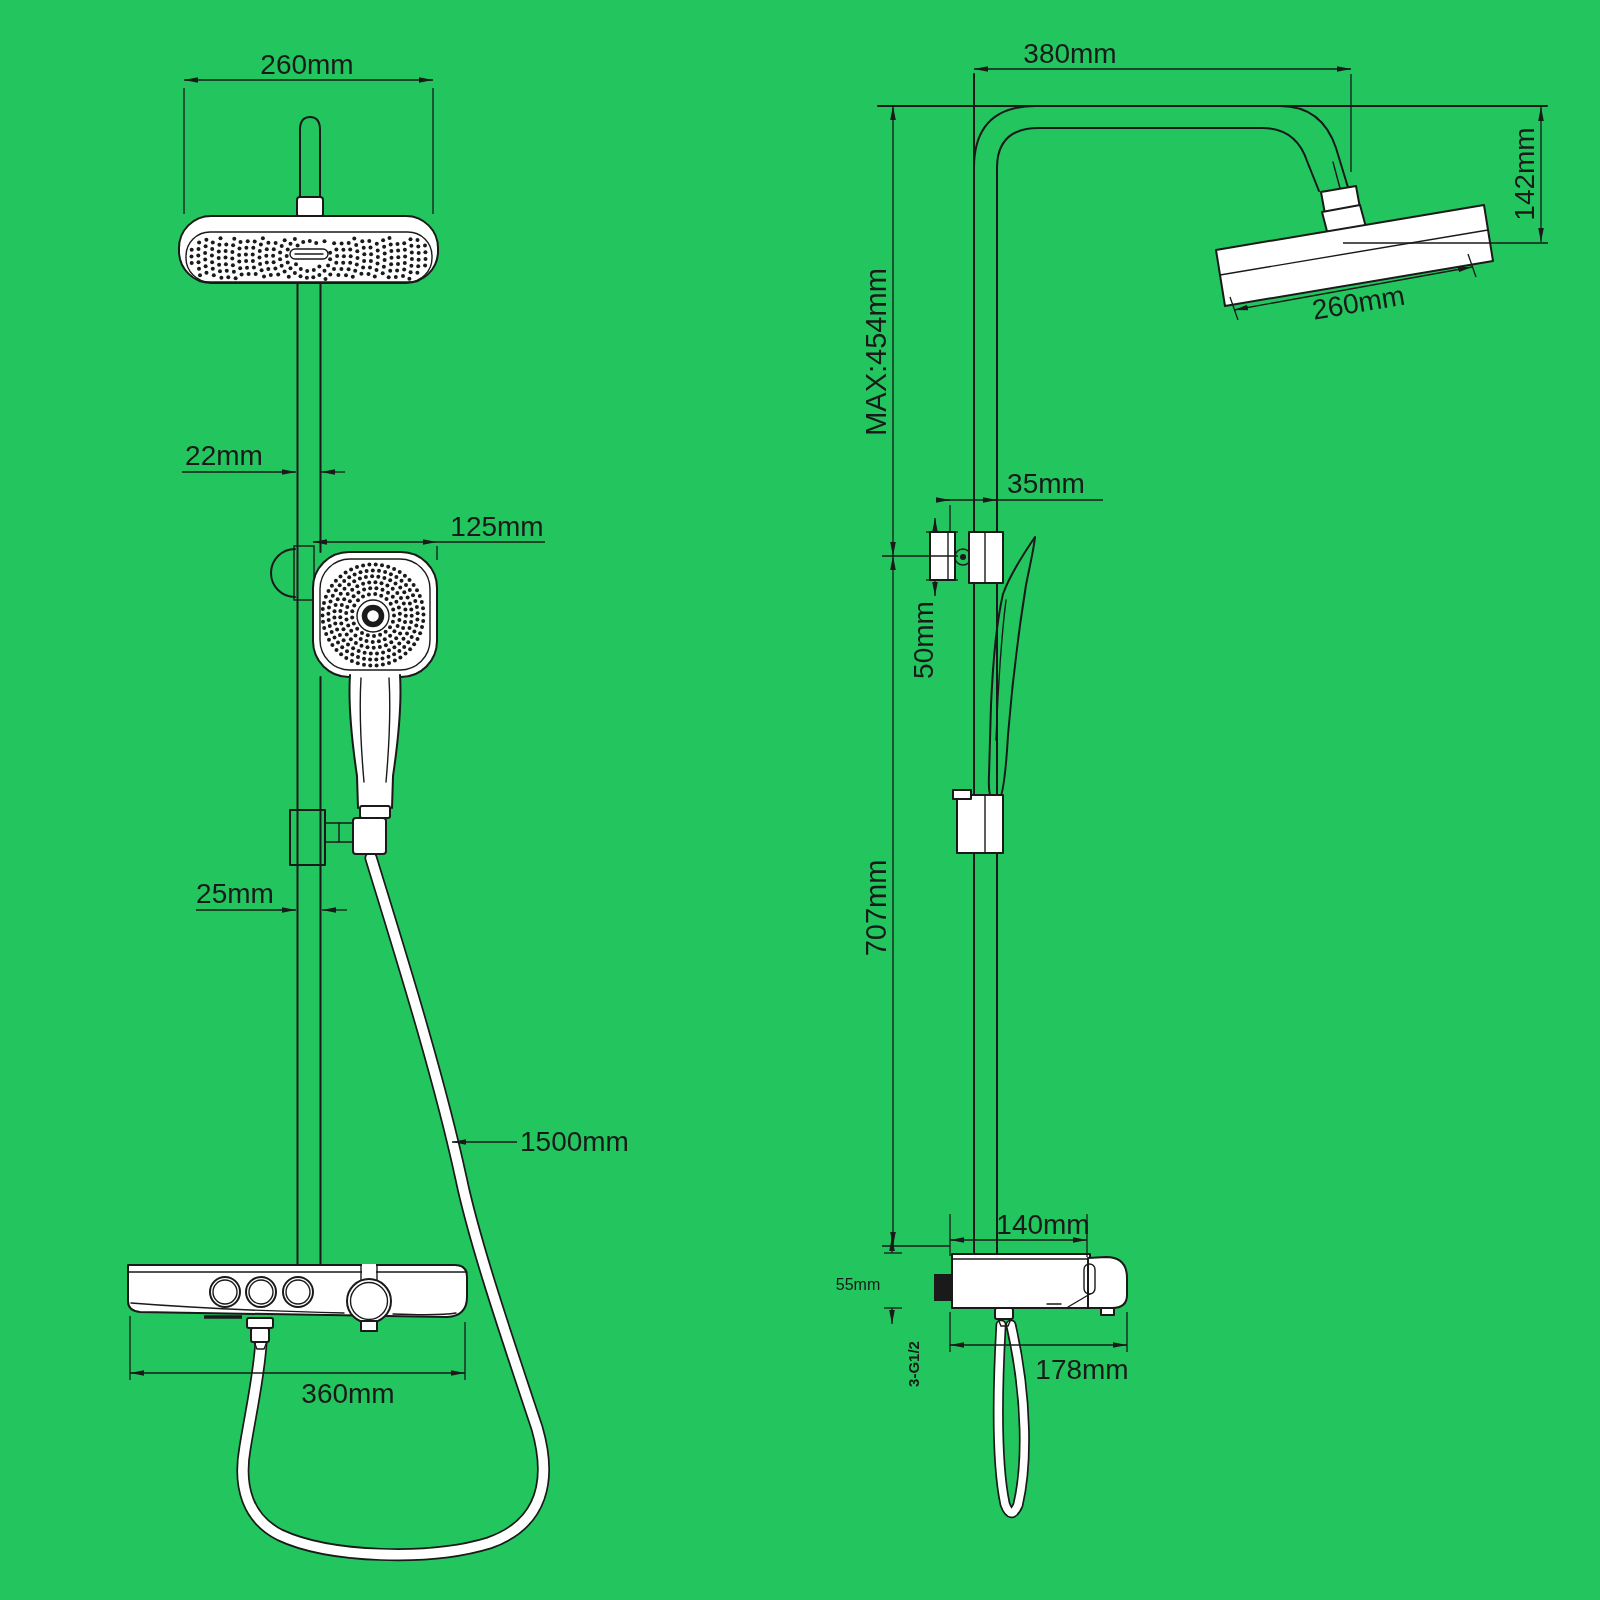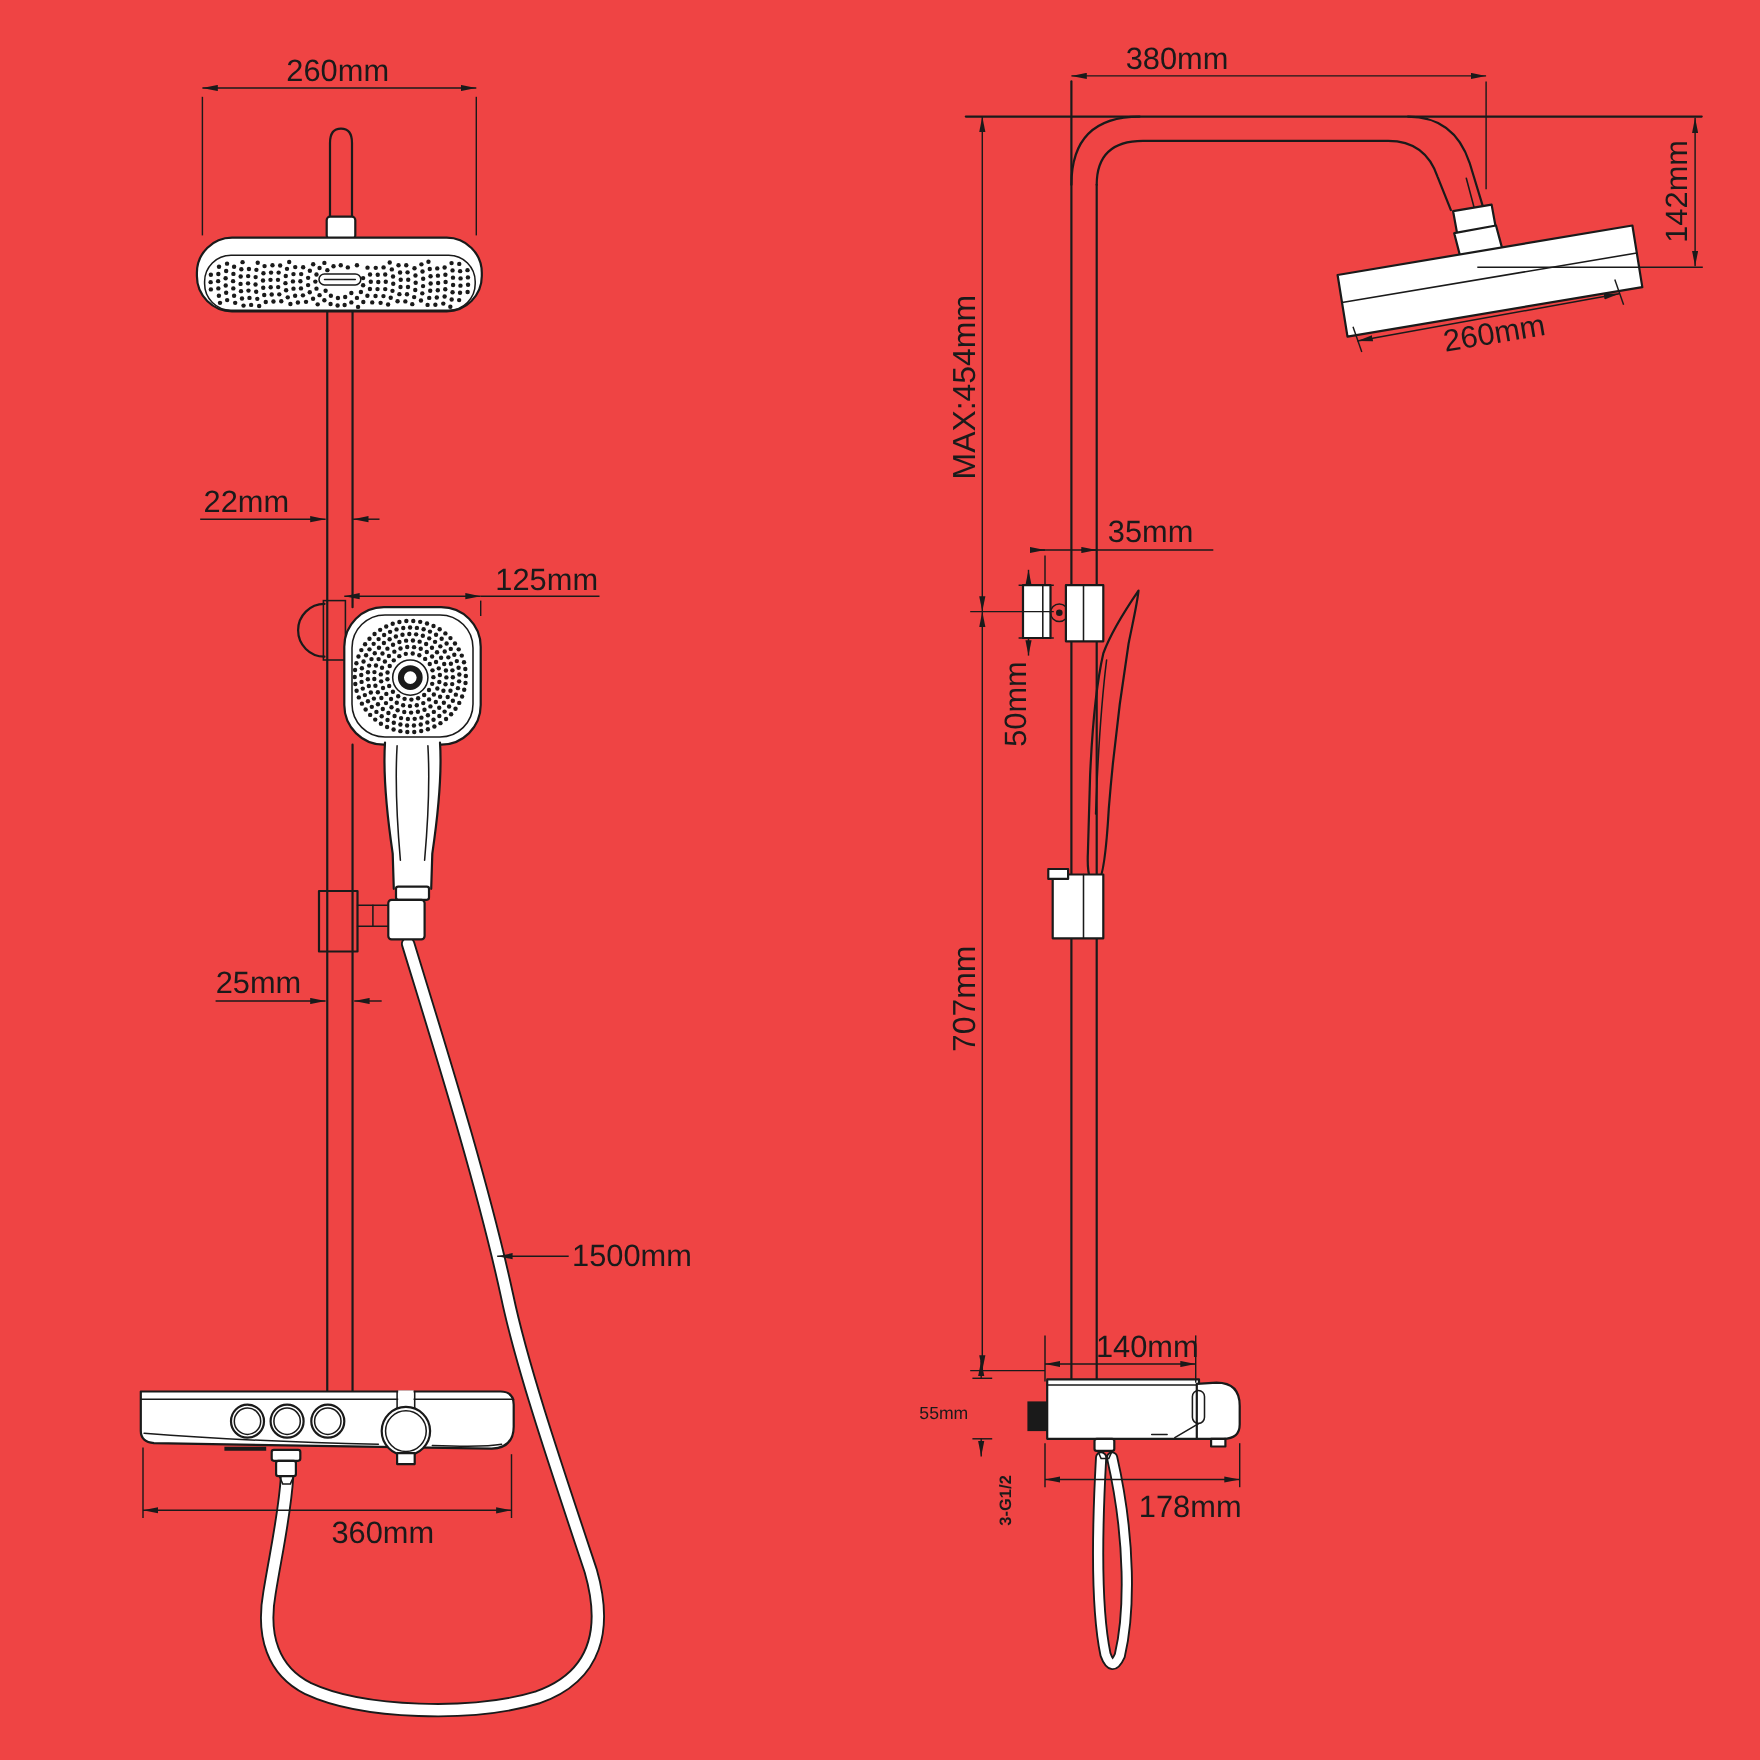--- a/index.html
+++ b/index.html
@@ -1,16 +1,16 @@
 <!DOCTYPE html>
 <html><head>
 <meta charset="utf-8">
 <style>
   html,body{margin:0;padding:0;background:#fff;}
-  .canvas{position:relative;width:1600px;height:1600px;background:#ef4444;overflow:hidden;
+  .canvas{position:relative;width:1600px;height:1600px;background:#22c55e;overflow:hidden;
           font-family:"Liberation Sans", sans-serif;}
   svg{position:absolute;left:0;top:0;}
   .ln  {stroke:#1a1a1a;stroke-width:2;fill:none;stroke-linecap:round;stroke-linejoin:round;}
   .lnf {stroke:#1a1a1a;stroke-width:2;fill:#fff;stroke-linejoin:round;}
   .lnt {stroke:#1a1a1a;stroke-width:1.4;fill:none;stroke-linecap:round;}
   .dim {stroke:#1a1a1a;stroke-width:1.3;fill:none;}
   .hoseO{stroke:#1a1a1a;stroke-width:13;fill:none;stroke-linecap:round;}
   .hoseI{stroke:#ffffff;stroke-width:9.6;fill:none;stroke-linecap:round;}
   .hose2O{stroke:#1a1a1a;stroke-width:11;fill:none;stroke-linecap:round;}
   .hose2I{stroke:#ffffff;stroke-width:7.6;fill:none;stroke-linecap:round;}

